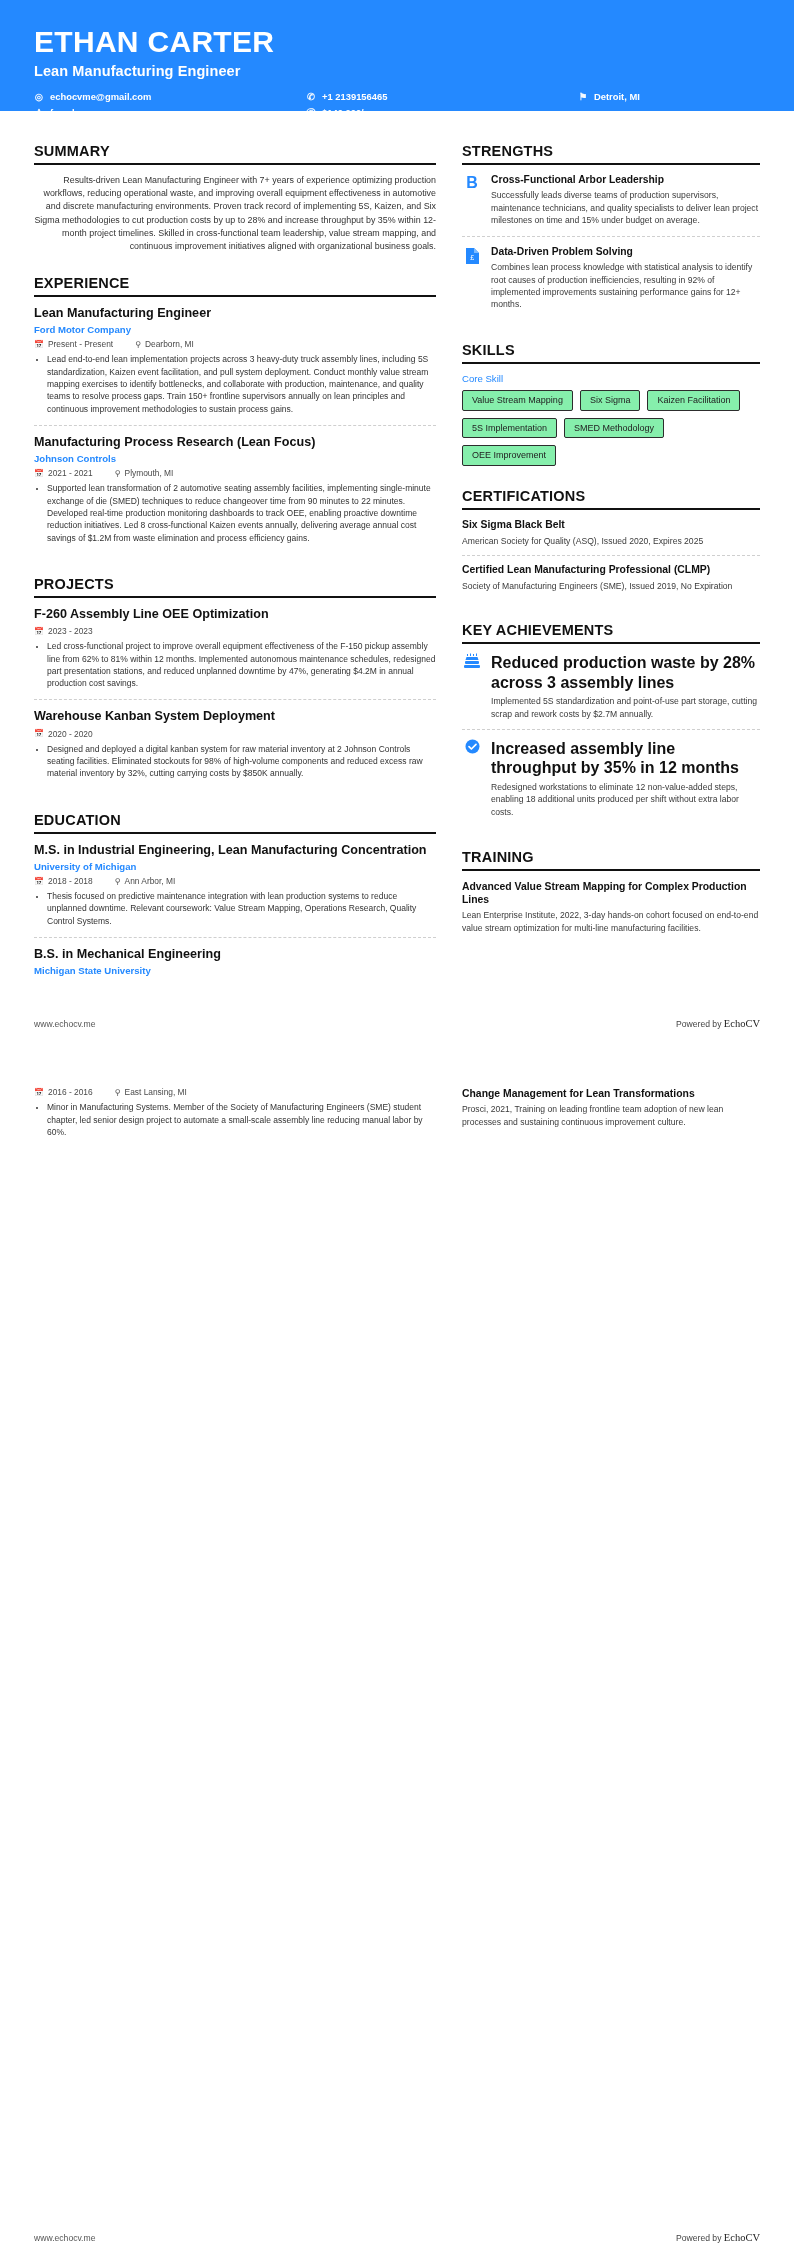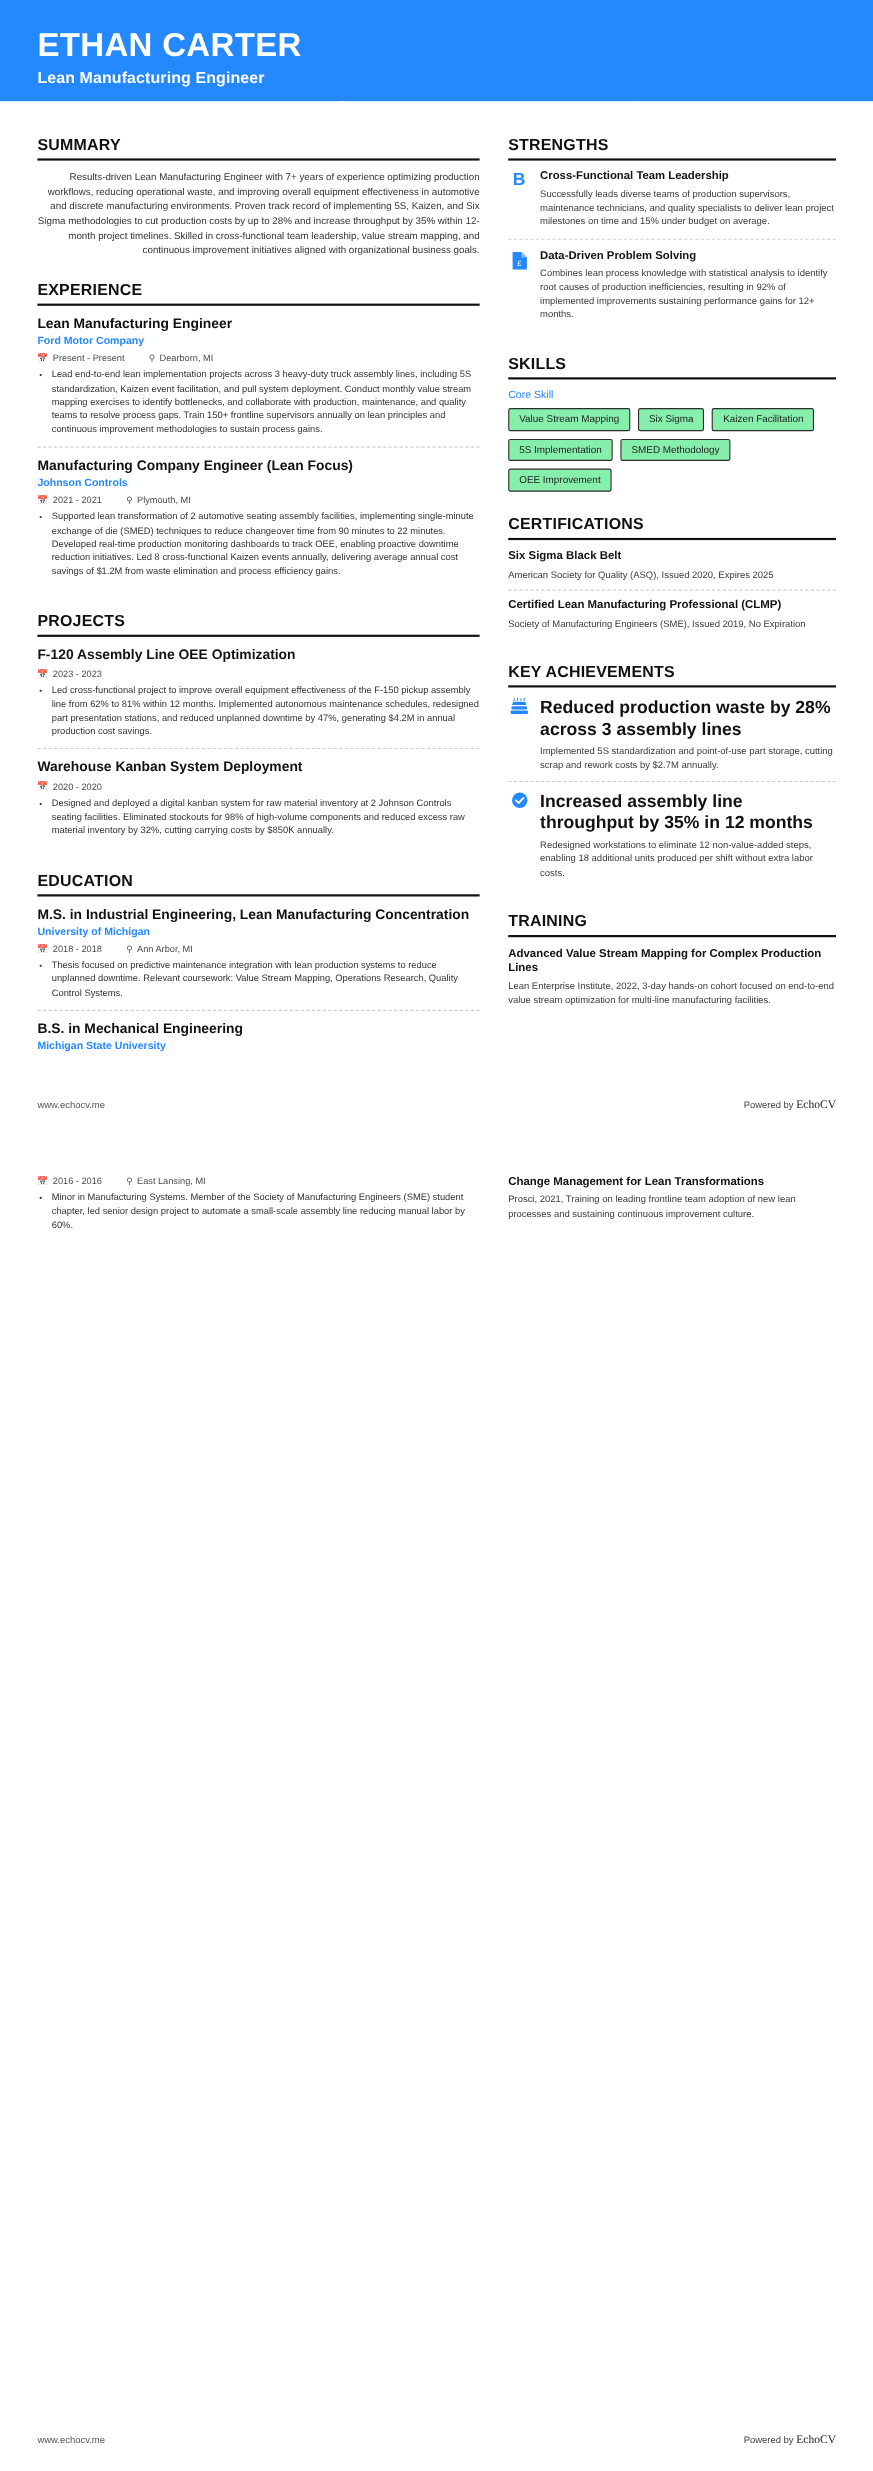--- a/index.html
+++ b/index.html
@@ -13,21 +13,21 @@
     position: relative;
     width: 794px;
     background: #ffffff;
   }
 
   
   .header {
     background: #2489ff;
     color: #ffffff;
     padding: 26px 34px 32px 34px;
-    height: 92px;
+    height: 111px;
   }
   .name {
     font-size: 30px;
     font-weight: 700;
     letter-spacing: 0.3px;
     line-height: 1.05;
   }
   .job-title {
     font-size: 14.5px;
     font-weight: 700;
@@ -323,21 +323,21 @@
               <span class="ci">⚲</span>
               <span>Dearborn, MI</span>
             </span>
           </div>
           <ul class="bullets">
             <li>Lead end-to-end lean implementation projects across 3 heavy-duty truck assembly lines, including 5S standardization, Kaizen event facilitation, and pull system deployment. Conduct monthly value stream mapping exercises to identify bottlenecks, and collaborate with production, maintenance, and quality teams to resolve process gaps. Train 150+ frontline supervisors annually on lean principles and continuous improvement methodologies to sustain process gains.</li>
           </ul>
         </div>
 
         <div class="entry">
-          <div class="entry-title">Manufacturing Company Engineer (Lean Focus)</div>
+          <div class="entry-title">Manufacturing Process Research (Lean Focus)</div>
           <div class="entry-org">Johnson Controls</div>
           <div class="meta-row">
             <span class="meta-item">
               <span class="ci">📅</span>
               <span>2021 - 2021</span>
             </span>
             <span class="meta-item">
               <span class="ci">⚲</span>
               <span>Plymouth, MI</span>
             </span>
@@ -346,21 +346,21 @@
             <li>Supported lean transformation of 2 automotive seating assembly facilities, implementing single-minute exchange of die (SMED) techniques to reduce changeover time from 90 minutes to 22 minutes. Developed real-time production monitoring dashboards to track OEE, enabling proactive downtime reduction initiatives. Led 8 cross-functional Kaizen events annually, delivering average annual cost savings of $1.2M from waste elimination and process efficiency gains.</li>
           </ul>
         </div>
       </div>
 
       <div class="section">
         <div class="sec-title">PROJECTS</div>
         <div class="sec-rule"></div>
 
         <div class="entry">
-          <div class="entry-title">F-120 Assembly Line OEE Optimization</div>
+          <div class="entry-title">F-260 Assembly Line OEE Optimization</div>
           <div class="meta-row">
             <span class="meta-item">
               <span class="ci">📅</span>
               <span>2023 - 2023</span>
             </span>
           </div>
           <ul class="bullets">
             <li>Led cross-functional project to improve overall equipment effectiveness of the F-150 pickup assembly line from 62% to 81% within 12 months. Implemented autonomous maintenance schedules, redesigned part presentation stations, and reduced unplanned downtime by 47%, generating $4.2M in annual production cost savings.</li>
           </ul>
         </div>
@@ -413,21 +413,21 @@
 
       <div class="section">
         <div class="sec-title">STRENGTHS</div>
         <div class="sec-rule"></div>
 
         <div class="strength">
           <div class="str-icon">
             <span class="glyph-b">B</span>
           </div>
           <div class="str-body">
-            <div class="str-title">Cross-Functional Team Leadership</div>
+            <div class="str-title">Cross-Functional Arbor Leadership</div>
             <div class="str-desc">Successfully leads diverse teams of production supervisors, maintenance technicians, and quality specialists to deliver lean project milestones on time and 15% under budget on average.</div>
           </div>
         </div>
 
         <div class="strength">
           <div class="str-icon">
             <svg width="15" height="18" viewBox="0 0 15 18" aria-hidden="true">
               <path d="M1 1h8l5 5v11H1z" fill="#2489ff"></path>
               <path d="M9 1l5 5H9z" fill="#7fbcff"></path>
               <text x="7.2" y="13.4" font-size="7" fill="#ffffff" text-anchor="middle" font-family="Liberation Sans, sans-serif">£</text>

